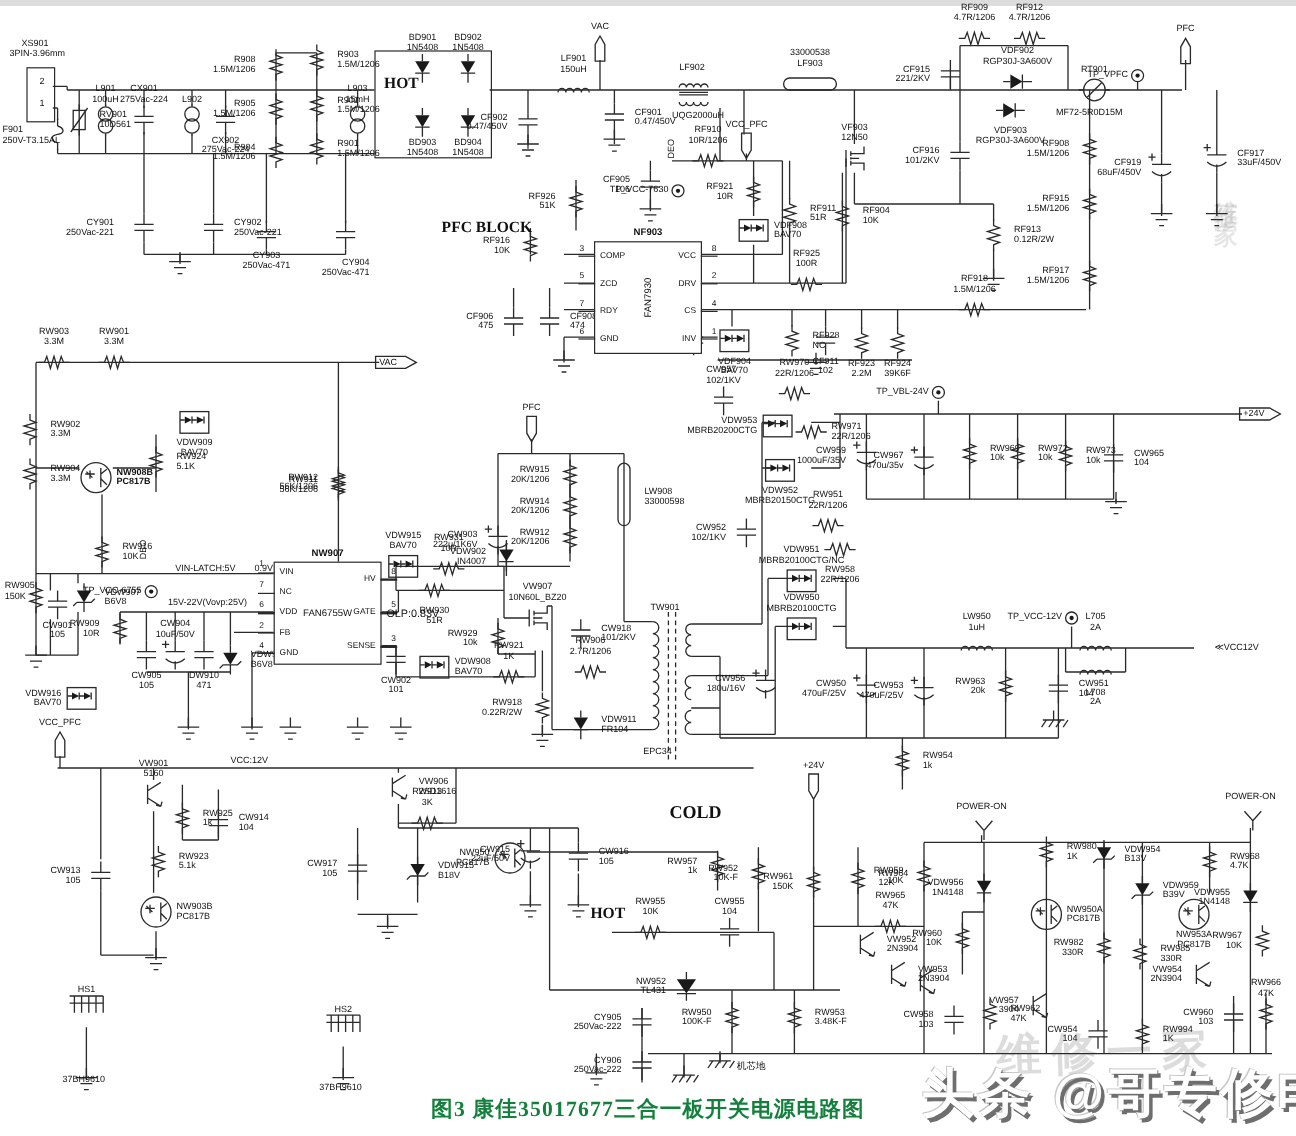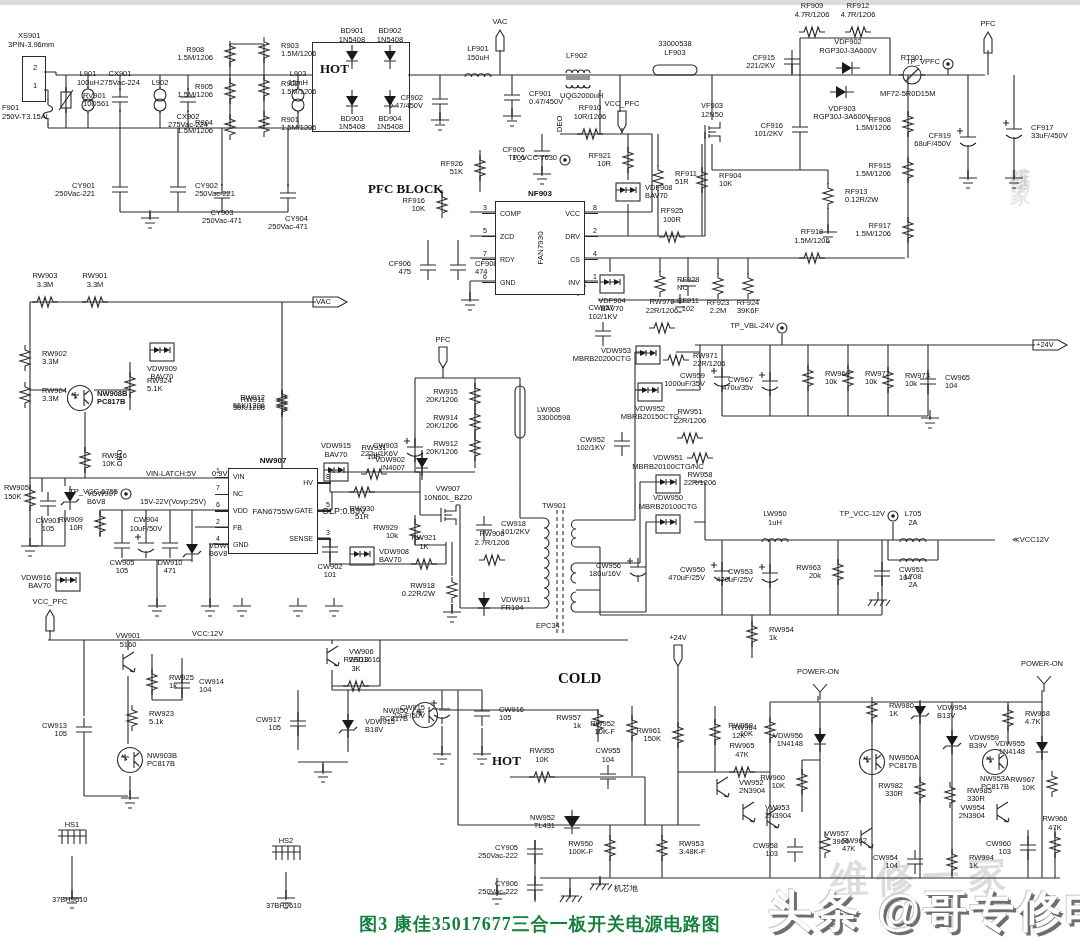--- a/index.html
+++ b/index.html
@@ -105,21 +105,21 @@
       </svg>
       <div class="clab" style="top: 27px; left: 50%; transform: translateX(-50%); text-align: center;">
         <div>CX902</div>
         <div>275Vac-224</div>
       </div>
     </div>
     <div class="comp" style="left: 216px; top: 40px;">
       <svg viewBox="0 0 28 28">
         <path d="M14,1 V6 L19,8 L9,11 L19,14 L9,17 L19,20 L14,22 V27" class="st"></path>
       </svg>
-      <div class="clab" style="right: 31px; top: 50%; transform: translateY(-50%); text-align: center;">
+      <div class="clab" style="right: 31px; top: 50%; transform: translateY(-50%); text-align: right;">
         <div>R908</div>
         <div>1.5M/1206</div>
       </div>
     </div>
     <div class="comp" style="left: 250px; top: 36px;">
       <svg viewBox="0 0 28 28">
         <path d="M14,1 V6 L19,8 L9,11 L19,14 L9,17 L19,20 L14,22 V27" class="st"></path>
       </svg>
       <div class="clab" style="left: 31px; top: 50%; transform: translateY(-50%);">
         <div>R903</div>
@@ -1080,21 +1080,21 @@
     </div>
     <div class="comp" style="left: 914px; top: 368px;">
       <svg viewBox="0 0 28 28">
         <path d="M14,2 V11 M6,11 H22 M6,16 H22 M14,16 V26" class="st"></path>
       </svg>
       <div class="clab" style="left: 31px; top: 50%; transform: translateY(-50%);">
         <div>CW965</div>
         <div>104</div>
       </div>
     </div>
-    <div class="comp" style="left: 761px; top: 526px;">
+    <div class="comp" style="left: 800px; top: 526px;">
       <svg viewBox="0 0 28 28">
         <path d="M1,16 A3.2,3.2 0 0 1 7.5,16 A3.2,3.2 0 0 1 14,16 A3.2,3.2 0 0 1 20.5,16 A3.2,3.2 0 0 1 27,16" class="st"></path>
       </svg>
       <div class="clab" style="bottom: 27px; left: 50%; transform: translateX(-50%); text-align: center;">
         <div>LW950</div>
         <div>1uH</div>
       </div>
     </div>
     <div class="comp" style="left: 899px; top: 526px;">
       <svg viewBox="0 0 28 28">

